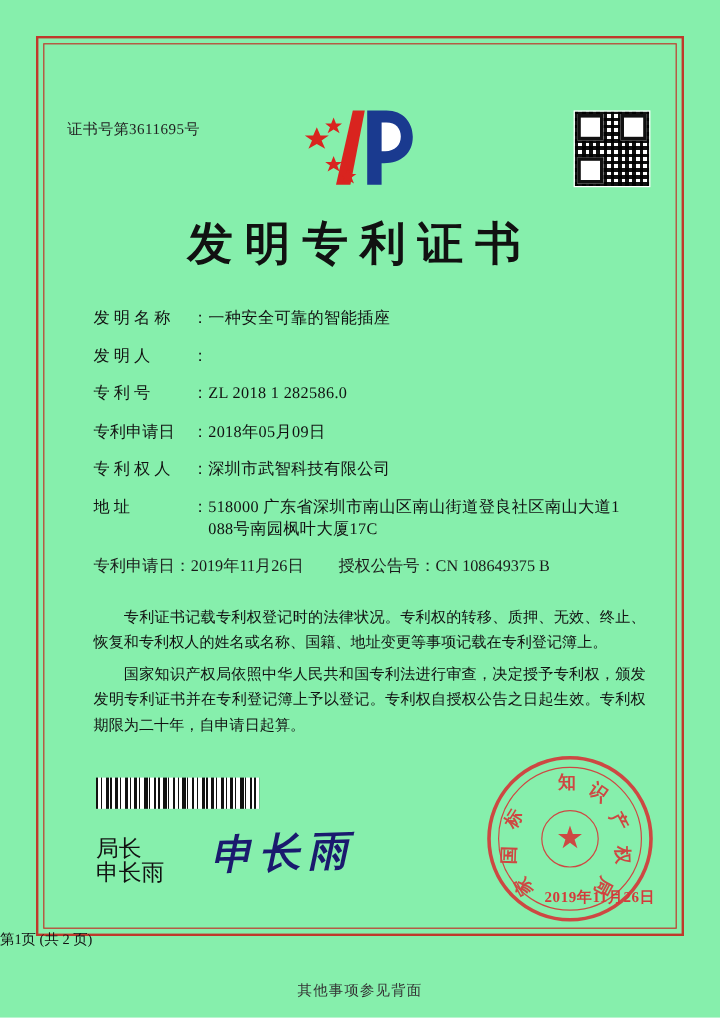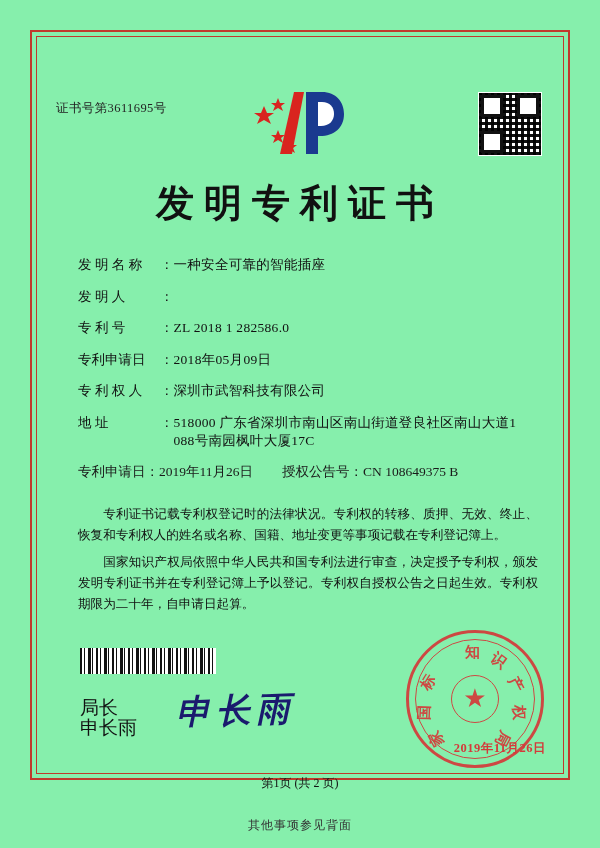--- a/index.html
+++ b/index.html
@@ -237,21 +237,21 @@
     color: #d43a3a;
     font-weight: bold;
     letter-spacing: 0.5px;
   }
 
   
   .page-no {
     position: absolute;
     left: 0; right: 0;
     bottom: 56px;
-    text-align: center;
+    text-align: left;
     font-size: 12px;
     color: #111;
   }
   .footnote {
     position: absolute;
     left: 0; right: 0;
     bottom: 14px;
     text-align: center;
     font-size: 12px;
     color: #333;

